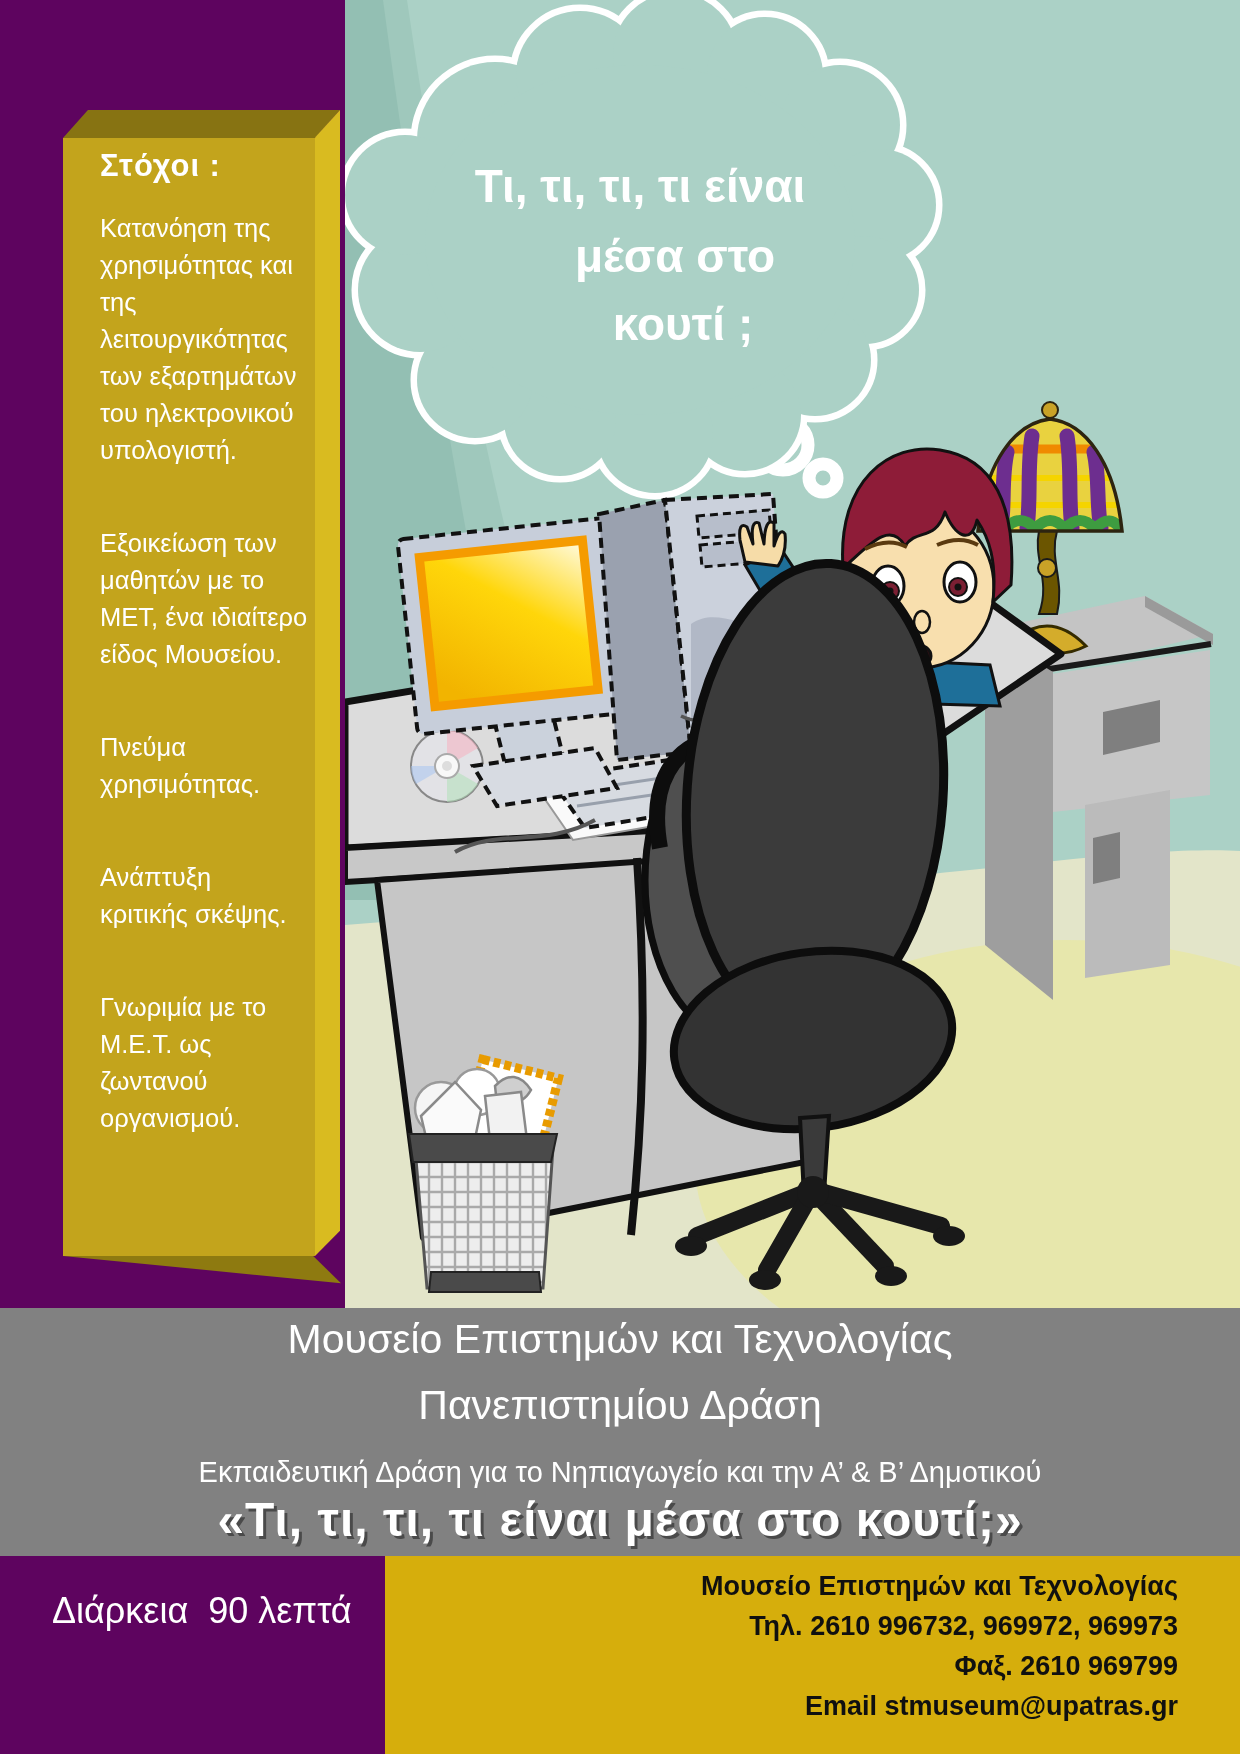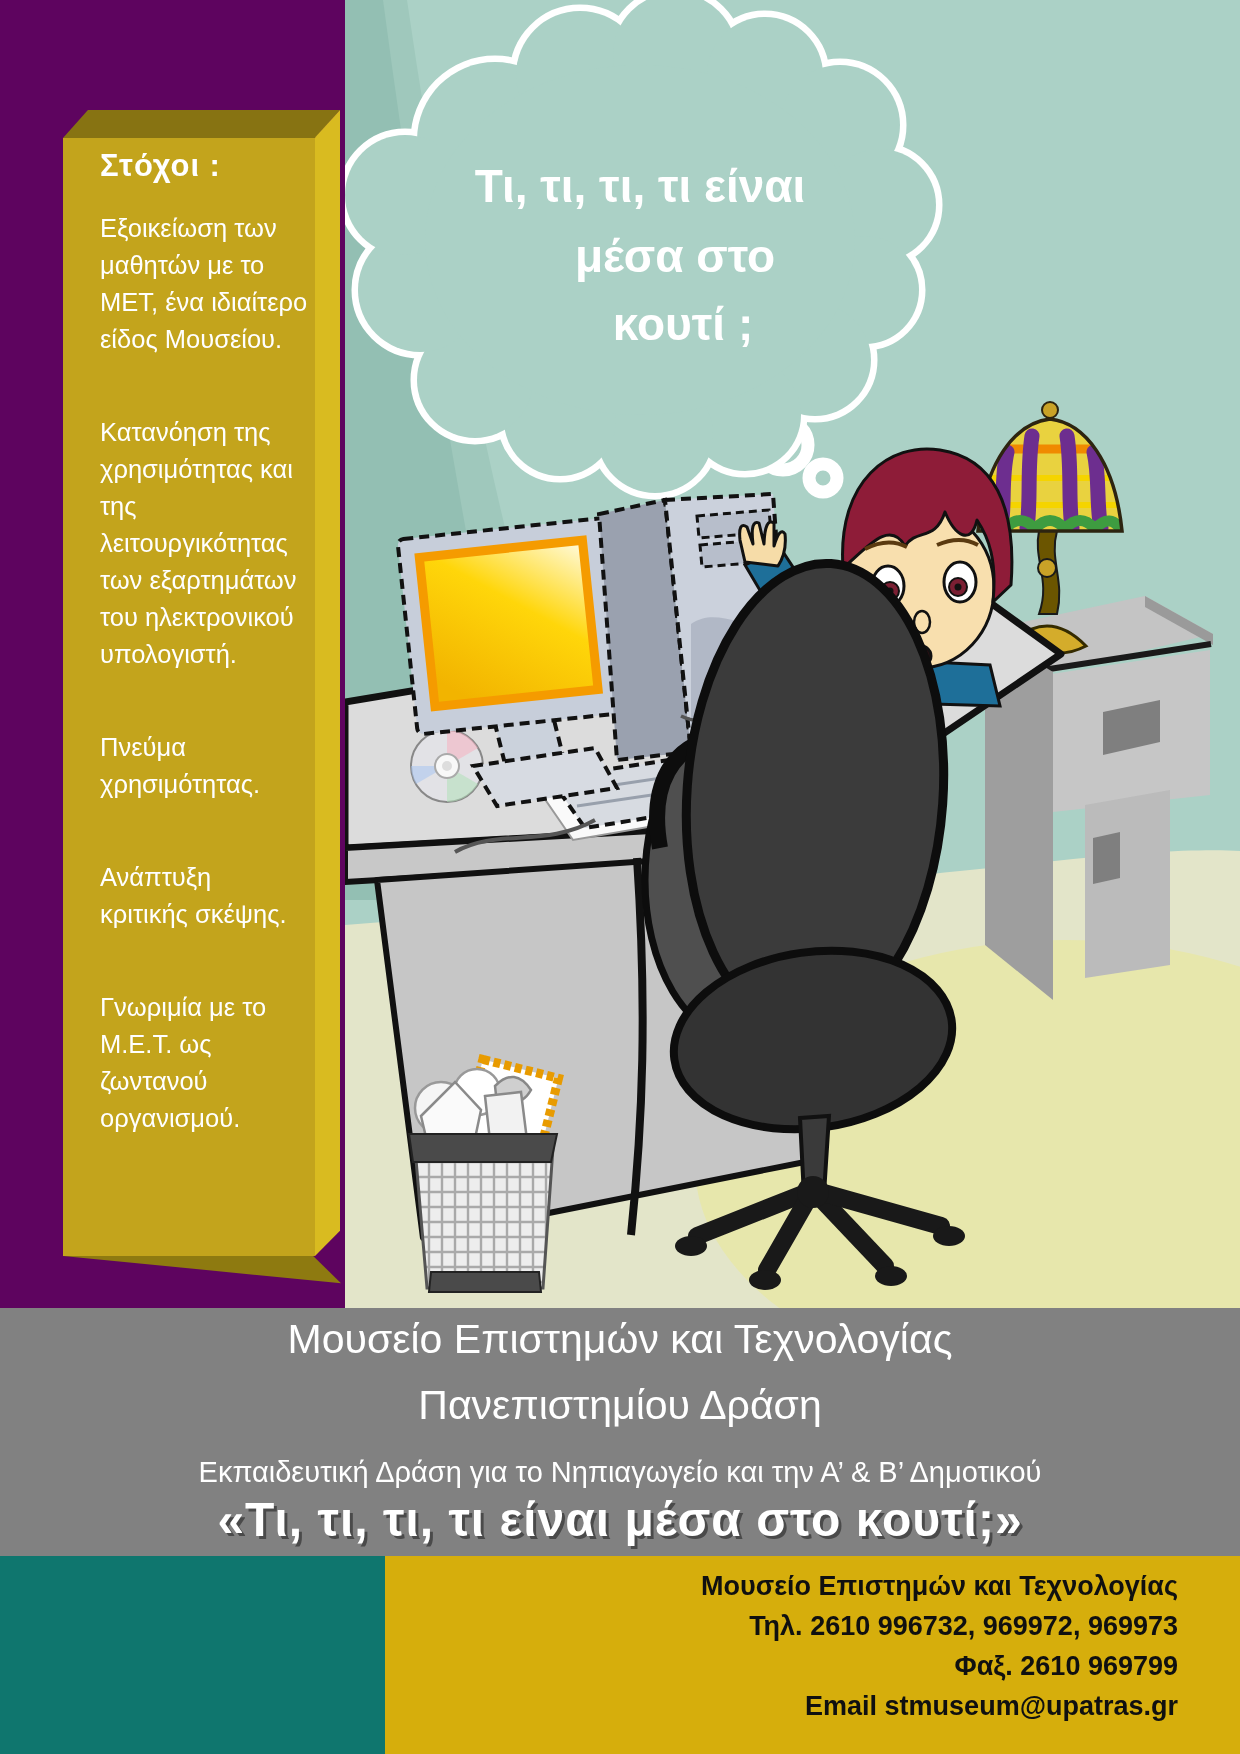--- a/index.html
+++ b/index.html
@@ -1,17 +1,17 @@
 <!DOCTYPE html>
 <html><head>
 <meta charset="utf-8">
 <style>
   html,body{margin:0;padding:0;background:#fff;}
   #page{position:relative;width:1240px;height:1754px;overflow:hidden;
-        font-family:"Liberation Sans",sans-serif;background:#0f766e;}
+        font-family:"Liberation Sans",sans-serif;background:#f9a8d4;}
 
   
   #sidebar{position:absolute;left:0;top:0;width:345px;height:1308px;background:#5E045F;}
   .gold-front{position:absolute;left:63px;top:138px;width:252px;height:1118px;background:#C3A41C;}
   .gold-top{position:absolute;left:63px;top:110px;width:277px;height:28px;background:#877312;
             clip-path:polygon(0 100%,9% 0,100% 0,91% 100%);}
   .gold-right{position:absolute;left:315px;top:110px;width:25px;height:1146px;background:#D9BB20;
             clip-path:polygon(0 2.4%,100% 0,100% 97.8%,0 100%);}
   .gold-bottom{position:absolute;left:63px;top:1256px;width:278px;height:34px;background:#8E7A10;
             clip-path:polygon(0 0,90% 0,100% 80%);}
@@ -42,31 +42,31 @@
 
 <div id="page">
 
   <div id="sidebar">
     <div class="gold-top"></div>
     <div class="gold-right"></div>
     <div class="gold-bottom"></div>
     <div class="gold-front"></div>
     <div id="objectives">
       <h2>Στόχοι :</h2>
-      <p>Εξοικείωση των
-μαθητών με το
-ΜΕΤ, ένα ιδιαίτερο
-είδος Μουσείου.</p>
       <p>Κατανόηση  της
 χρησιμότητας και
 της
 λειτουργικότητας
 των εξαρτημάτων
 του ηλεκτρονικού
 υπολογιστή.</p>
+      <p>Εξοικείωση των
+μαθητών με το
+ΜΕΤ, ένα ιδιαίτερο
+είδος Μουσείου.</p>
       <p>Πνεύμα
 χρησιμότητας.</p>
       <p>Ανάπτυξη
 κριτικής σκέψης.</p>
       <p>Γνωριμία με το
 Μ.Ε.Τ. ως
 ζωντανού
 οργανισμού.</p>
     </div>
   </div>
@@ -276,20 +276,23 @@
     </g>
   </svg>
 
   <div id="banner">
     <div class="ban-l1">Μουσείο Επιστημών και Τεχνολογίας</div>
     <div class="ban-l2">Πανεπιστημίου Δράση</div>
     <div class="ban-sub">Εκπαιδευτική Δράση για το Νηπιαγωγείο και την Α’ &amp; Β’ Δημοτικού</div>
     <div class="ban-act">«Τι, τι, τι, τι είναι μέσα στο κουτί;»</div>
   </div>
 
+  <div id="footer-purple">
+    <div id="duration">Διάρκεια  90 λεπτά</div>
+  </div>
   <div id="footer-gold">
     <div id="contact">
       <div>Μουσείο Επιστημών και Τεχνολογίας</div>
       <div>Τηλ. 2610 996732, 969972, 969973</div>
       <div>Φαξ. 2610 969799</div>
       <div>Email stmuseum@upatras.gr</div>
     </div>
   </div>
 
 </div>

